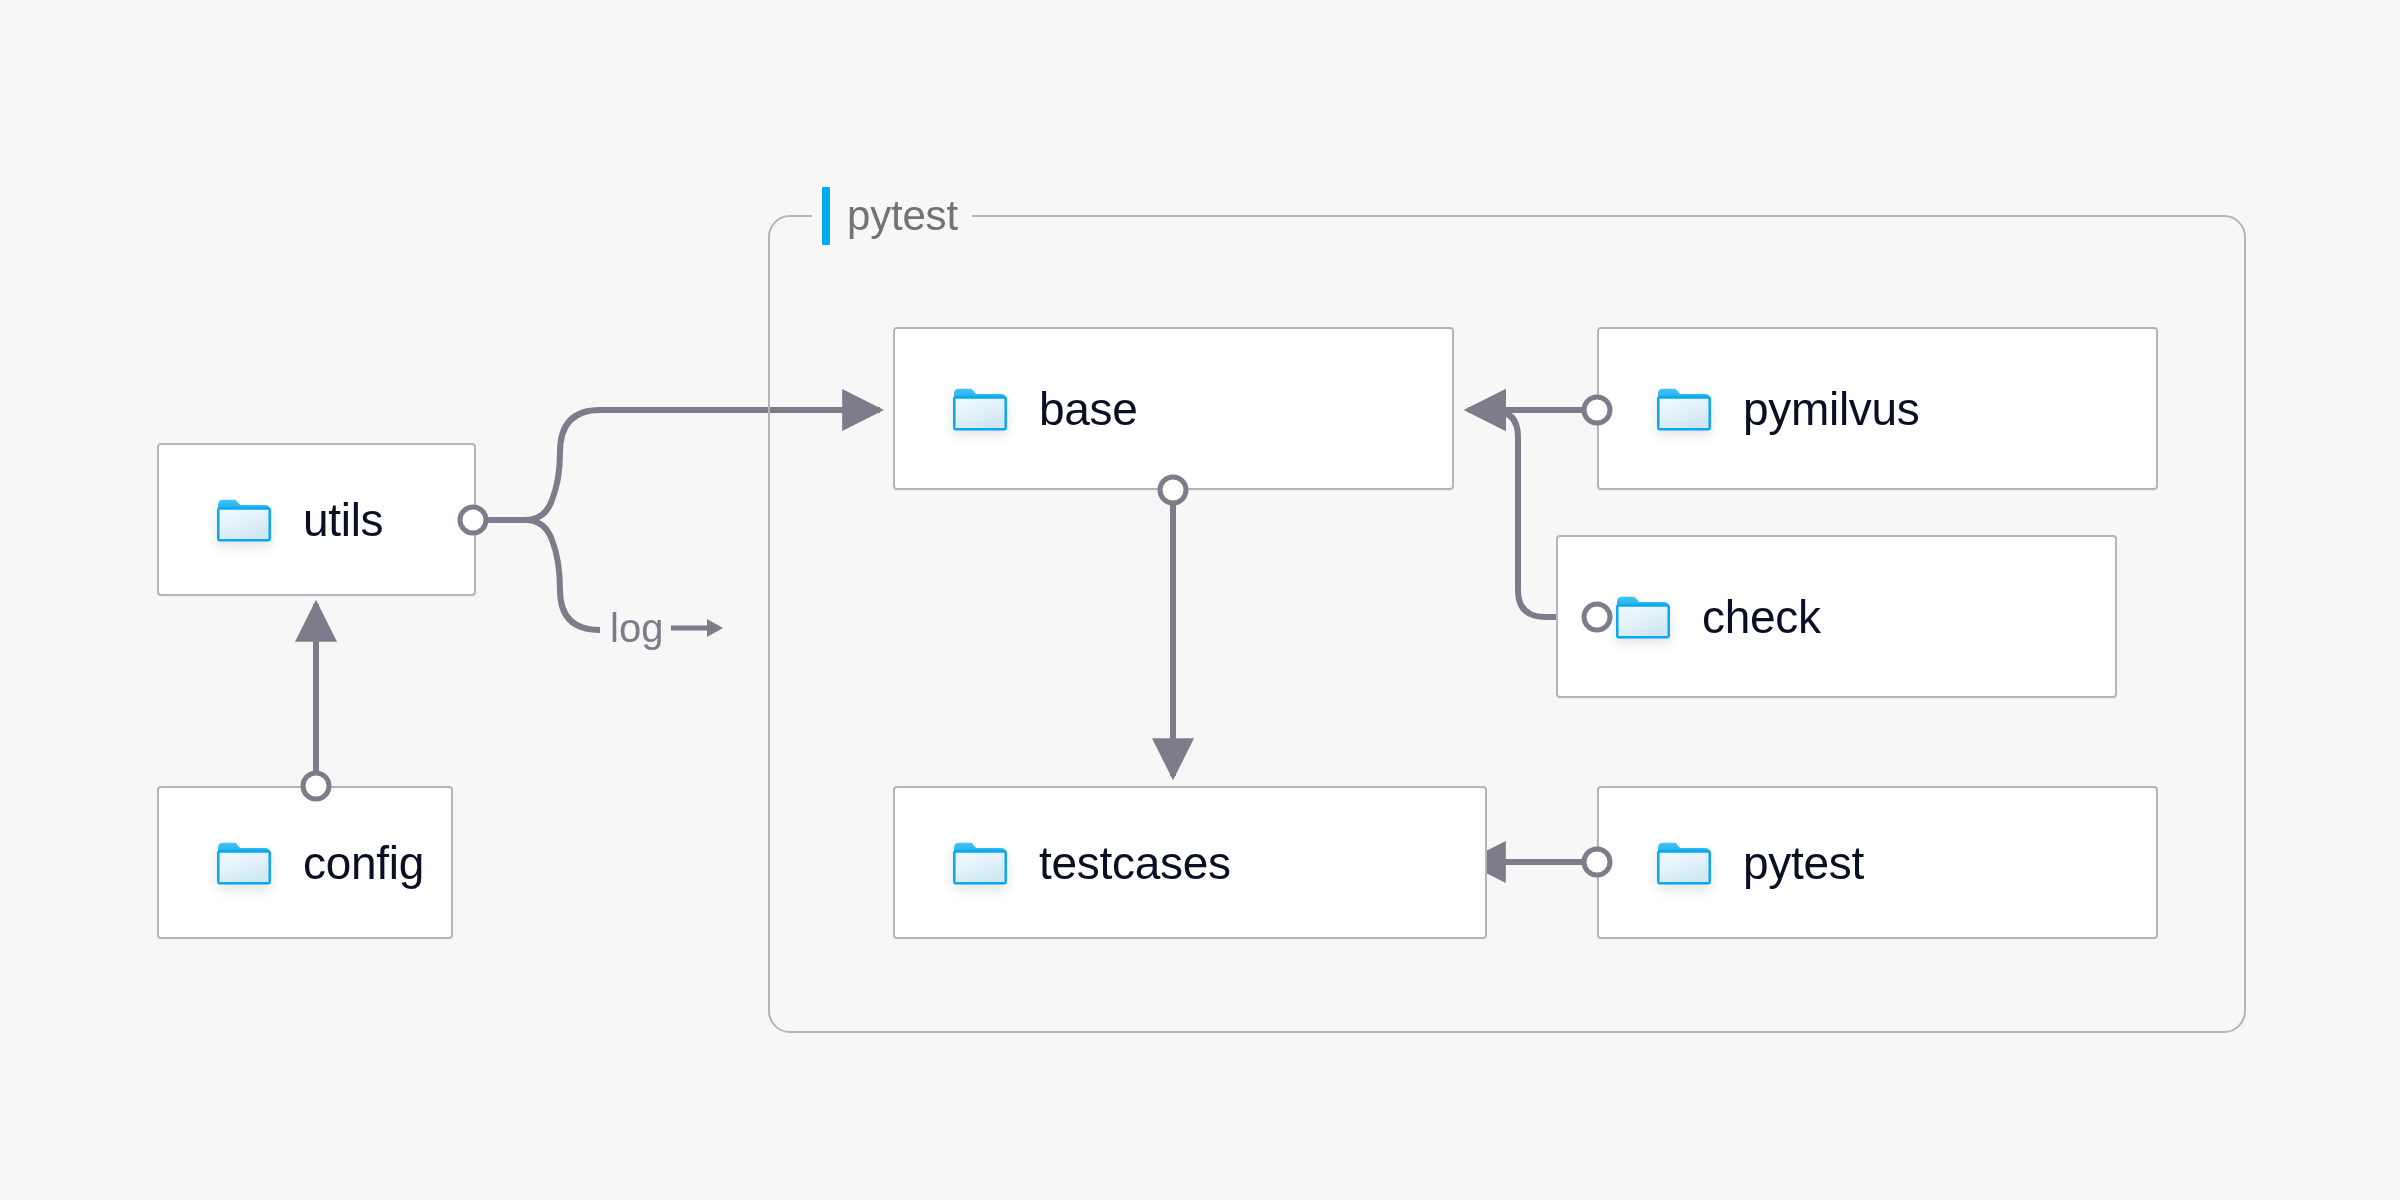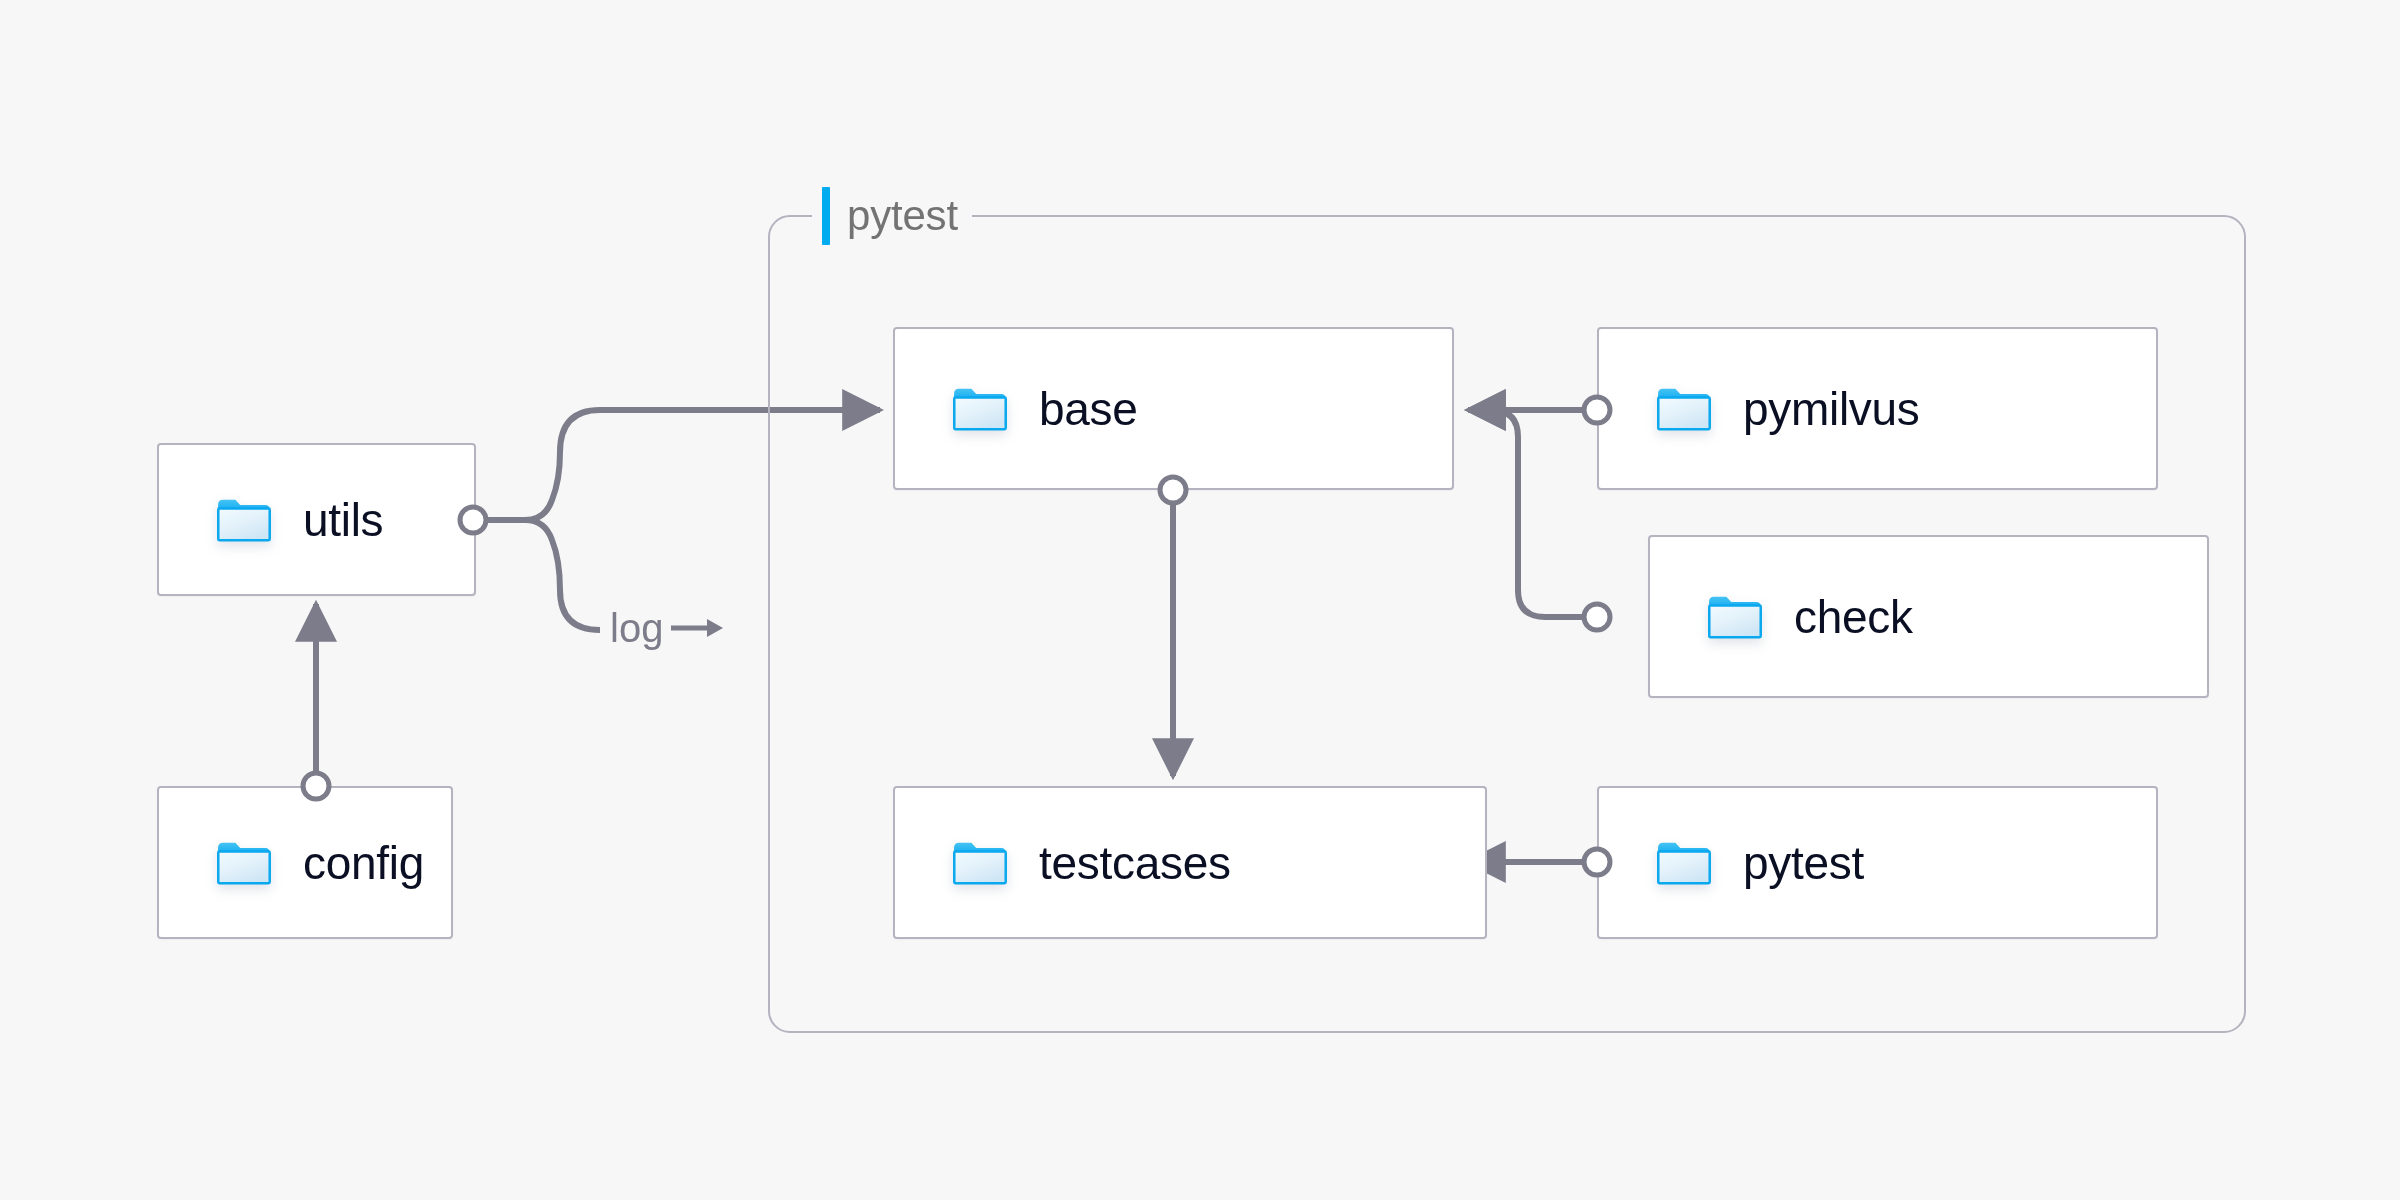--- a/index.html
+++ b/index.html
@@ -209,21 +209,21 @@
       <path d="M3 9 C3 6 5 4 8 4 L21 4 L26 9.5 L52 9.5 C55 9.5 57 11.5 57 14.5 L57 17 L3 17 Z" fill="url(#folderTab)"></path>
       <rect x="3.2" y="13" width="53.6" height="33" rx="1.2" fill="url(#folderBody)" stroke="#0aa8ee" stroke-width="2.6"></rect>
     </svg>
     <span class="node-label">pymilvus</span>
   </div>
 
   <svg style="position:absolute; left:1579px; top:392px; width:36px; height:36px;" viewBox="0 0 36 36">
     <circle cx="18" cy="18" r="13" fill="#ffffff" stroke="#7c7c8a" stroke-width="5"></circle>
   </svg>
 
-  <div class="node" style="left:1648px; top:535px; width:561px; height:163px;">
+  <div class="node" style="left:1556px; top:535px; width:561px; height:163px;">
     <svg class="folder-icon" viewBox="0 0 60 50">
       <path d="M3 9 C3 6 5 4 8 4 L21 4 L26 9.5 L52 9.5 C55 9.5 57 11.5 57 14.5 L57 17 L3 17 Z" fill="url(#folderTab)"></path>
       <rect x="3.2" y="13" width="53.6" height="33" rx="1.2" fill="url(#folderBody)" stroke="#0aa8ee" stroke-width="2.6"></rect>
     </svg>
     <span class="node-label">check</span>
   </div>
 
   <svg style="position:absolute; left:1579px; top:599px; width:36px; height:36px;" viewBox="0 0 36 36">
     <circle cx="18" cy="18" r="13" fill="#ffffff" stroke="#7c7c8a" stroke-width="5"></circle>
   </svg>

